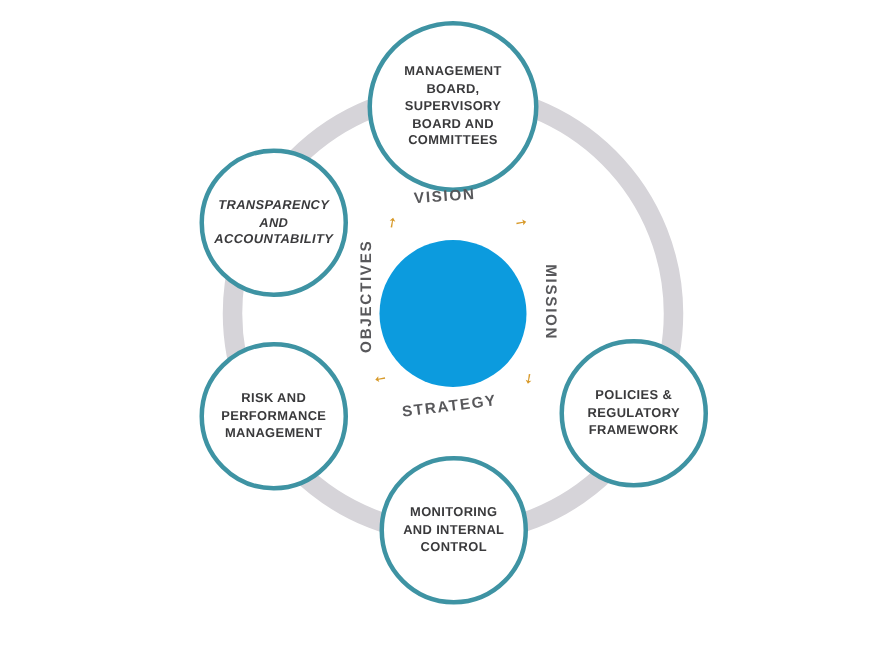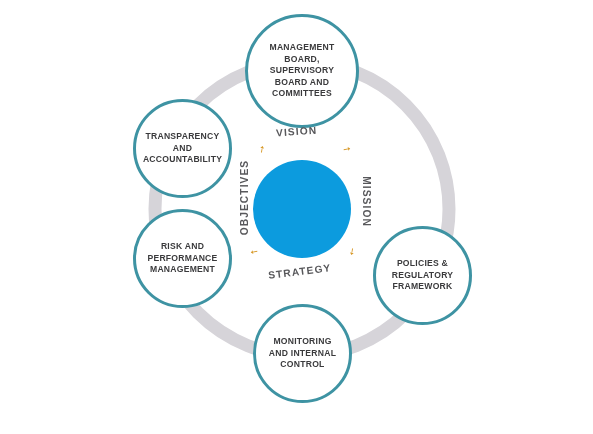--- a/index.html
+++ b/index.html
@@ -93,27 +93,27 @@
 AND INTERNAL
 CONTROL</span>
   </div>
 
   <div class="bubble" style="left:373px; top:226px; width:99px; height:99px; border:3.2px solid #3e93a3;">
     <span class="bubble-label">POLICIES &amp;
 REGULATORY
 FRAMEWORK</span>
   </div>
 
-  <div class="bubble" style="left:133px; top:209px; width:99px; height:99px; border:3.2px solid #3e93a3;">
+  <div class="bubble" style="left:133px; top:228px; width:99px; height:99px; border:3.2px solid #3e93a3;">
     <span class="bubble-label">RISK AND
 PERFORMANCE
 MANAGEMENT</span>
   </div>
 
-  <div class="bubble" style="left:133px; top:99px; width:99px; height:99px; border:3.2px solid #3e93a3;">
+  <div class="bubble" style="left:133px; top:99px; width:99px; height:99px; border:3.2px solid #3e93a3;font-style:italic;">
     <span class="bubble-label">TRANSPARENCY
 AND
 ACCOUNTABILITY</span>
   </div>
 
   <div class="ring-label" style="left:276px; top:126px; transform:rotate(-4deg);">VISION</div>
 
   <div class="ring-label" style="left:341px; top:196px; transform:rotate(90deg);">MISSION</div>
 
   <div class="ring-label" style="left:268px; top:266px; transform:rotate(-7deg);">STRATEGY</div>

